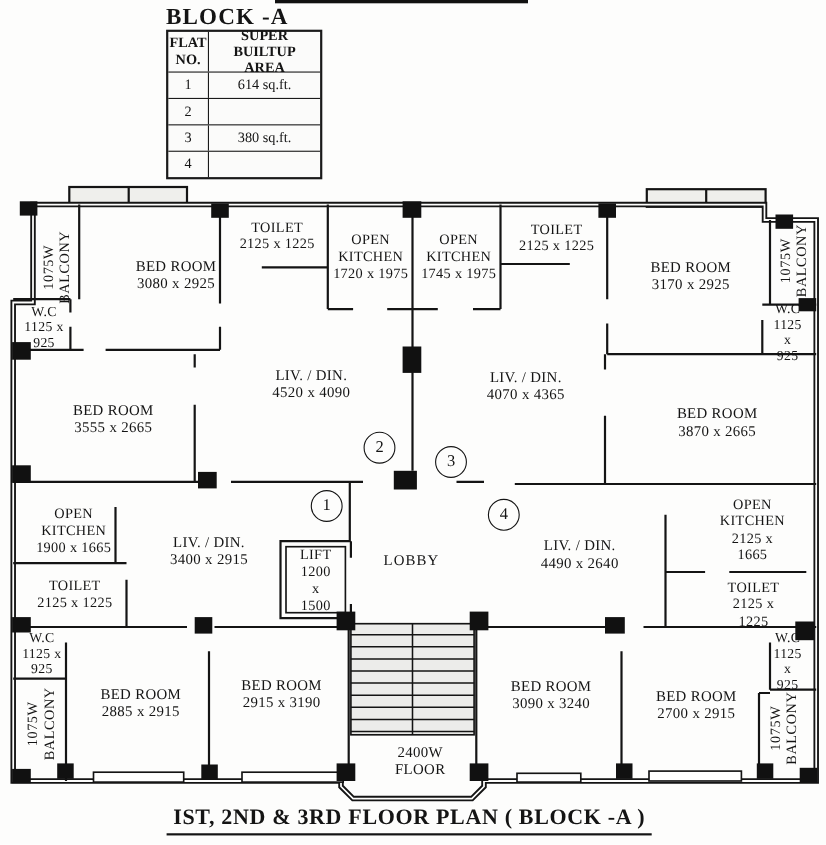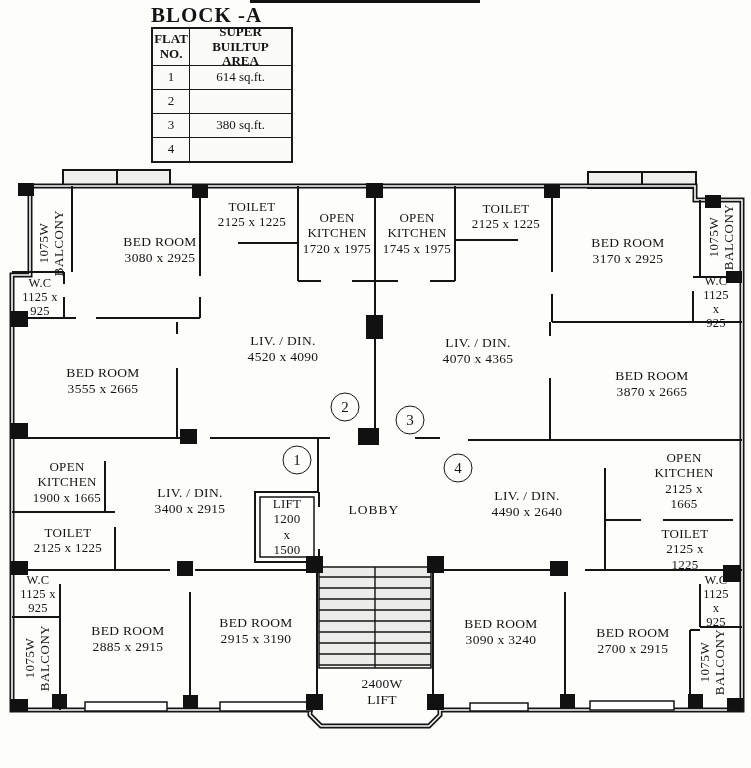--- a/index.html
+++ b/index.html
@@ -196,26 +196,27 @@
   <div class="lbl sm" style="left:716px;top:601px;">W.C
 1125 x
 925</div>
   <div class="vlbl" style="left:38px;top:658px;">1075W
 BALCONY</div>
   <div class="lbl big" style="left:128px;top:639px;">BED ROOM
 2885 x 2915</div>
   <div class="lbl big" style="left:256px;top:631px;">BED ROOM
 2915 x 3190</div>
   <div class="lbl big" style="left:382px;top:692px;">2400W
-LIFT</div>
+FLOOR</div>
   <div class="lbl big" style="left:501px;top:632px;">BED ROOM
 3090 x 3240</div>
   <div class="lbl big" style="left:633px;top:641px;">BED ROOM
 2700 x 2915</div>
   <div class="vlbl" style="left:713px;top:662px;">1075W
 BALCONY</div>
 
   <div class="marker" style="left:297px;top:460px;">1</div>
   <div class="marker" style="left:345px;top:407px;">2</div>
   <div class="marker" style="left:410px;top:420px;">3</div>
   <div class="marker" style="left:458px;top:468px;">4</div>
 
+  <div class="footer">IST, 2ND &amp; 3RD FLOOR PLAN ( BLOCK -A )</div>
 </div>
 
 </body></html>

